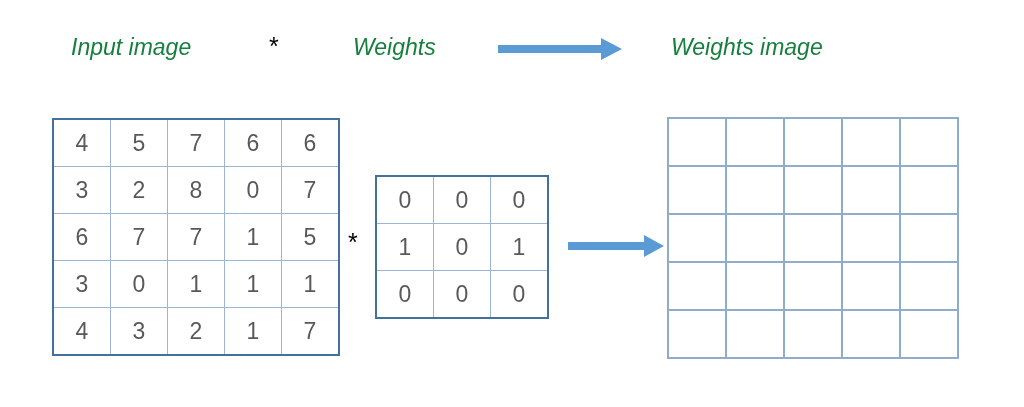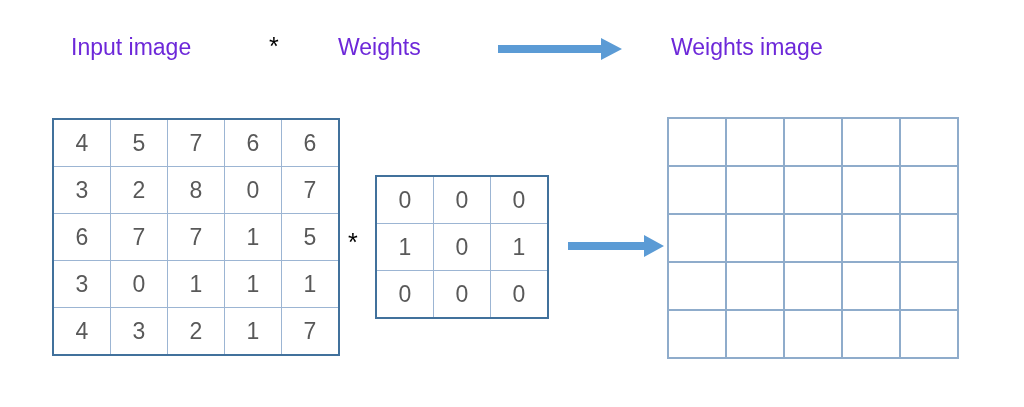--- a/index.html
+++ b/index.html
@@ -19,28 +19,29 @@
   .stage {
     position: absolute;
     left: 0; top: 0;
     width: 1024px;
     height: 407px;
   }
 
   
   .hdr-label {
     position: absolute;
-    color: #6d28d9;
+    color: #15803d;
     font-size: 23px;
     line-height: 27px;
     white-space: nowrap;
     font-family: "Liberation Sans", sans-serif;
+    font-style: italic;
   }
   #hdr-input   { left: 71px;  top: 34px; }
-  #hdr-weights { left: 338px; top: 34px; }
+  #hdr-weights { left: 353px; top: 34px; }
   #hdr-output  { left: 671px; top: 34px; }
 
   .hdr-star {
     position: absolute;
     left: 269px;
     top: 32px;
     color: #000000;
     font-size: 25px;
     line-height: 29px;
     font-family: "Liberation Sans", sans-serif;

